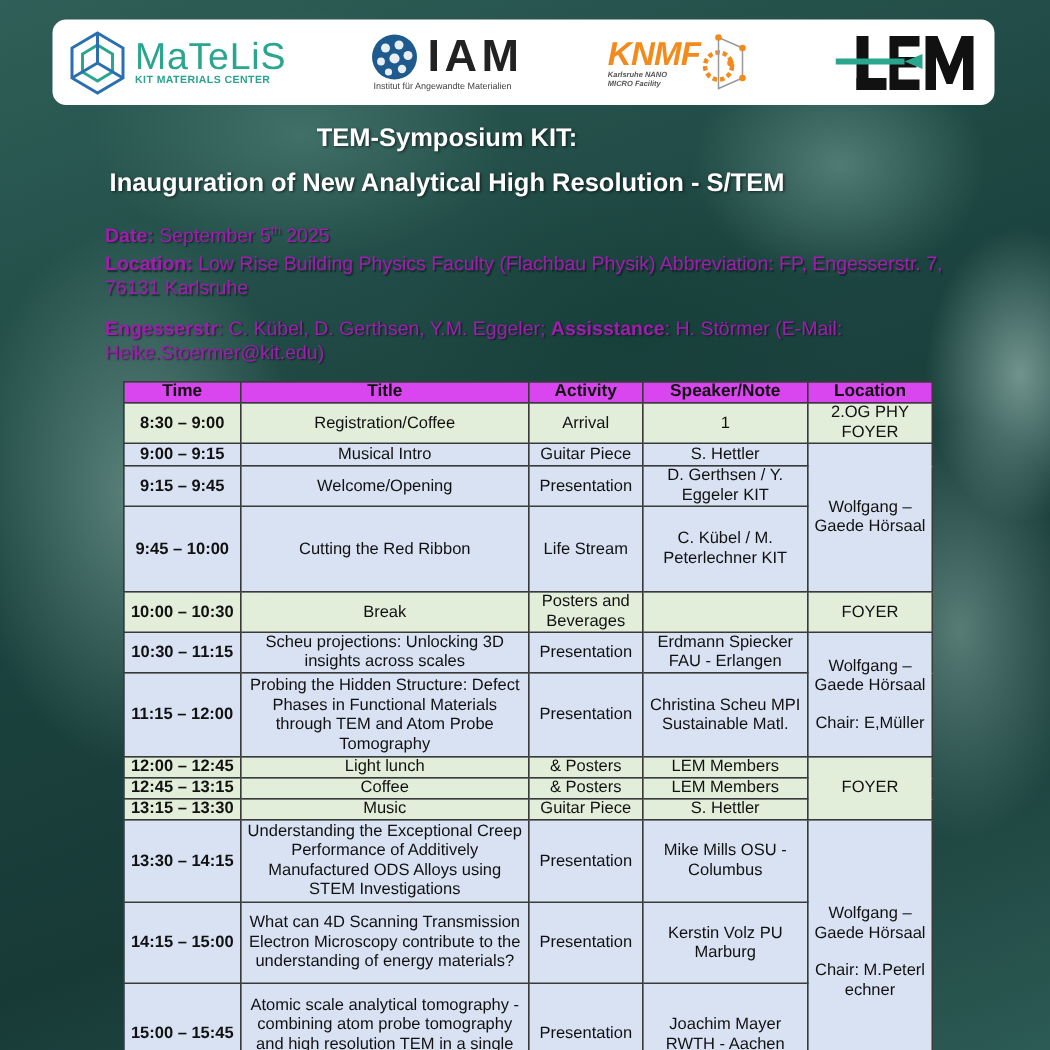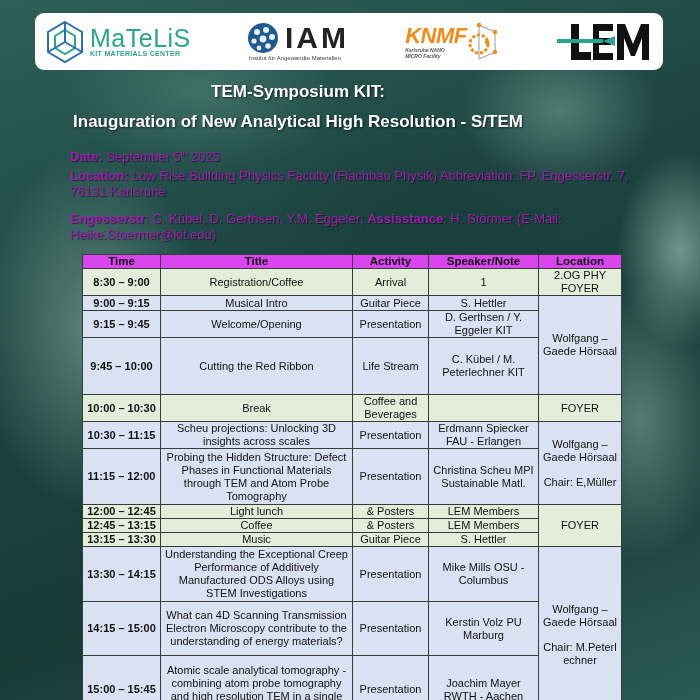--- a/index.html
+++ b/index.html
@@ -185,21 +185,21 @@
     </tr>
     <tr class="b" style="height:57px">
       <td class="time">9:45 – 10:00</td>
       <td>Cutting the Red Ribbon</td>
       <td>Life Stream</td>
       <td>C. Kübel / M. Peterlechner KIT</td>
     </tr>
     <tr class="g" style="height:26px">
       <td class="time">10:00 – 10:30</td>
       <td>Break</td>
-      <td>Coffee and Beverages</td>
+      <td>Posters and Beverages</td>
       <td></td>
       <td>FOYER</td>
     </tr>
     <tr class="b" style="height:26px">
       <td class="time">10:30 – 11:15</td>
       <td>Scheu projections: Unlocking 3D insights across scales</td>
       <td>Presentation</td>
       <td>Erdmann Spiecker FAU - Erlangen</td>
       <td rowspan="2">
         <div>Wolfgang – Gaede Hörsaal</div>

